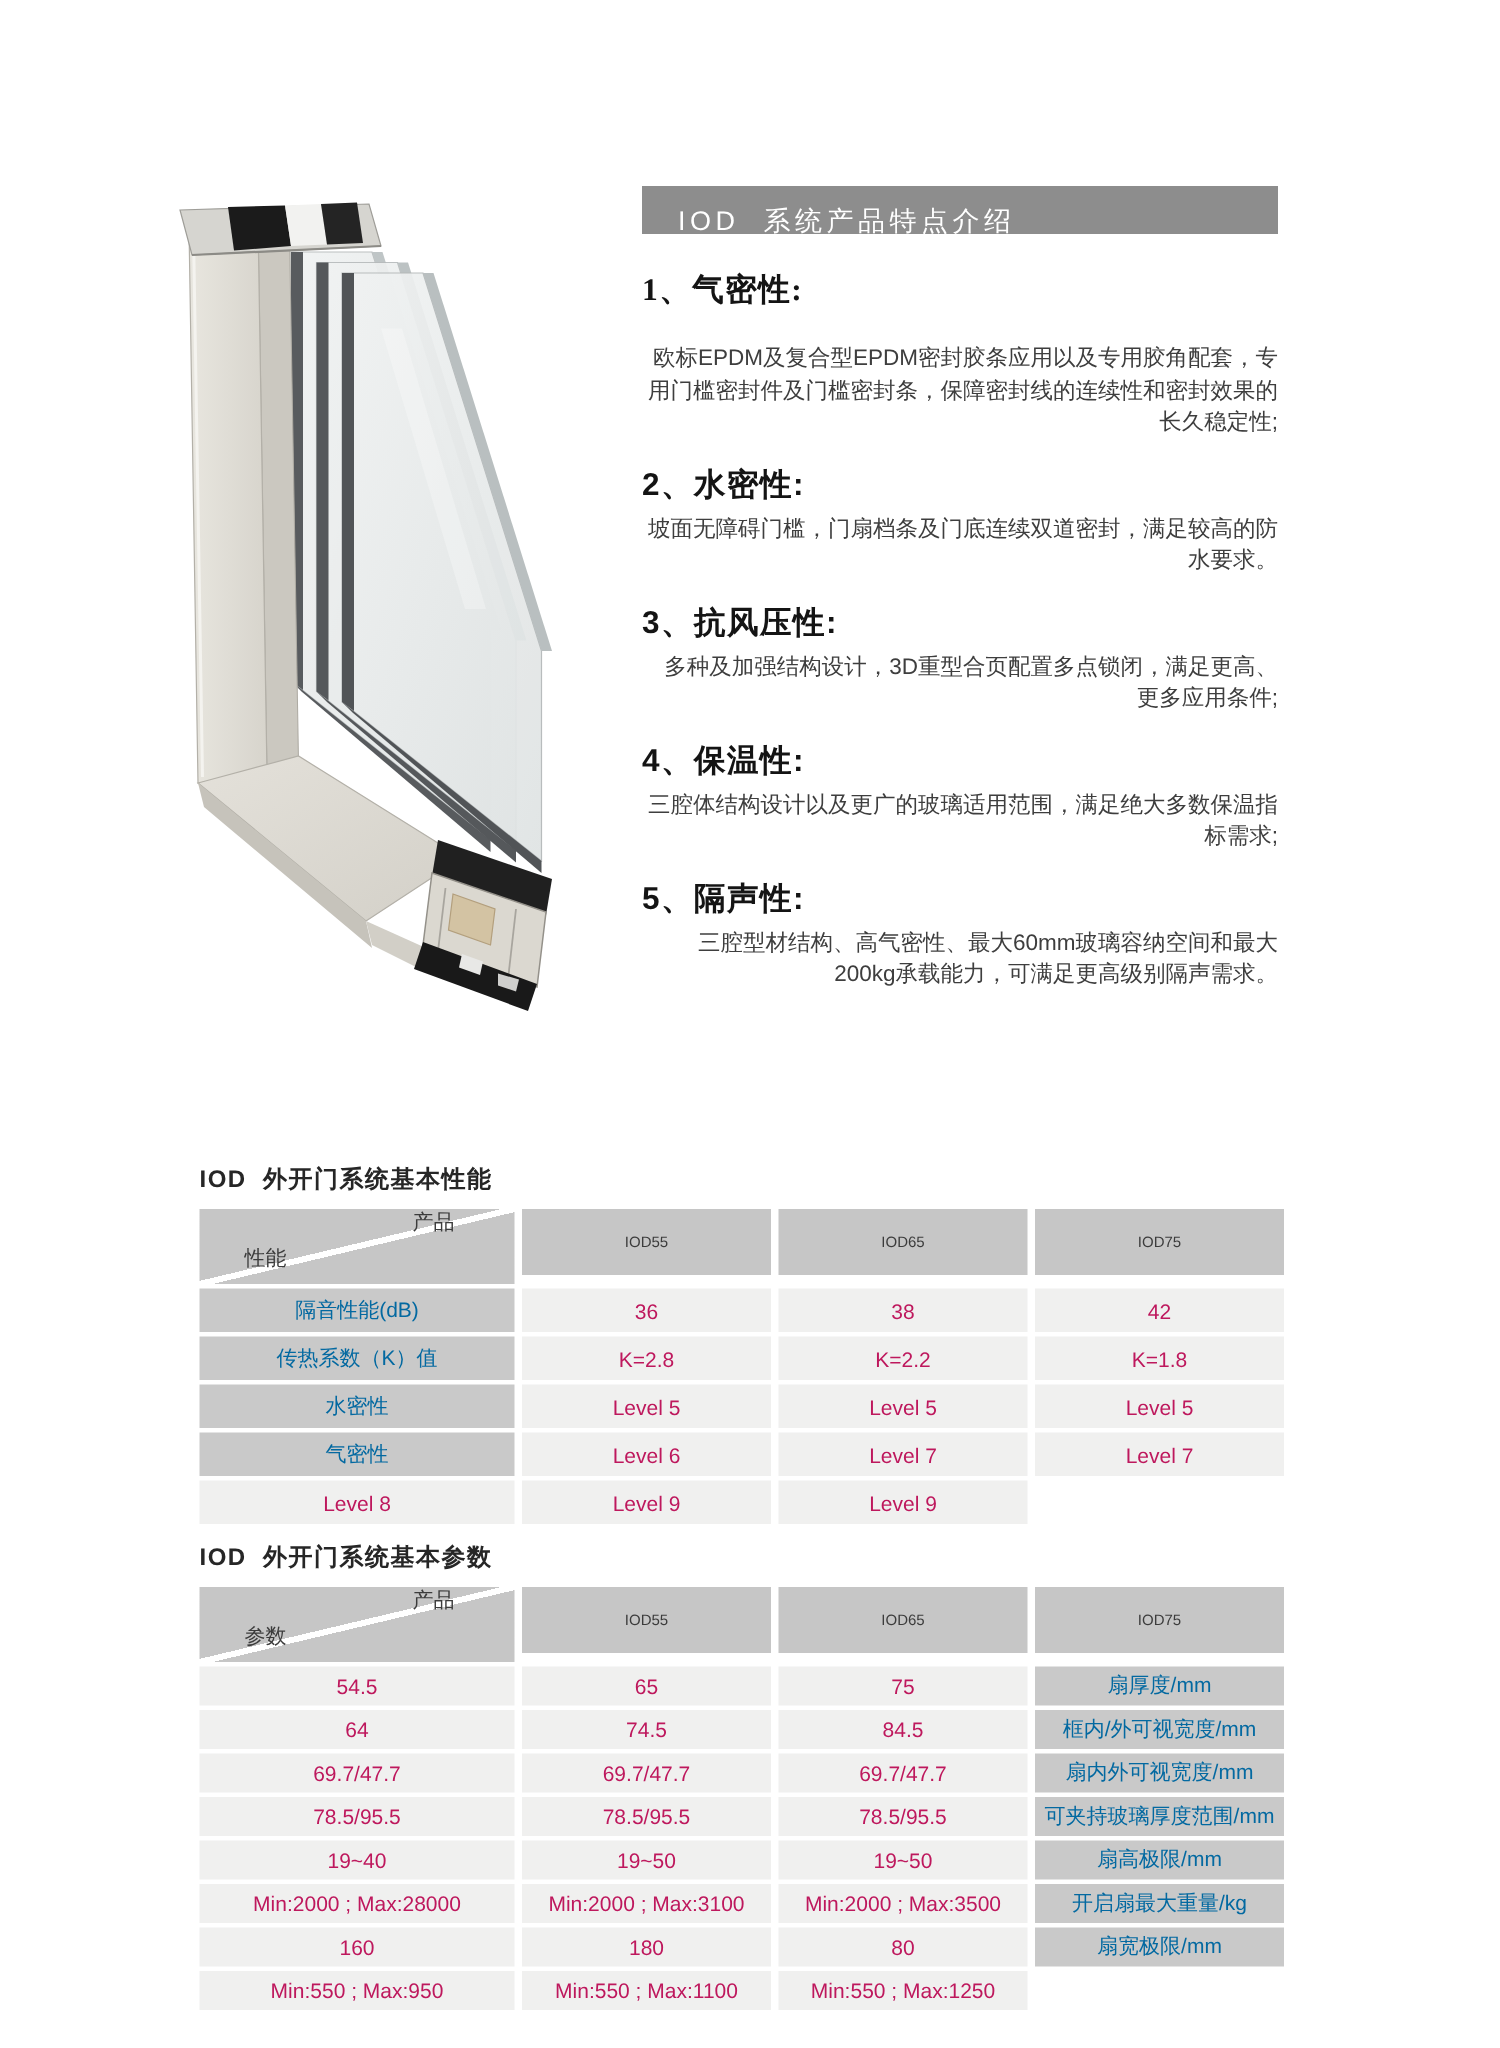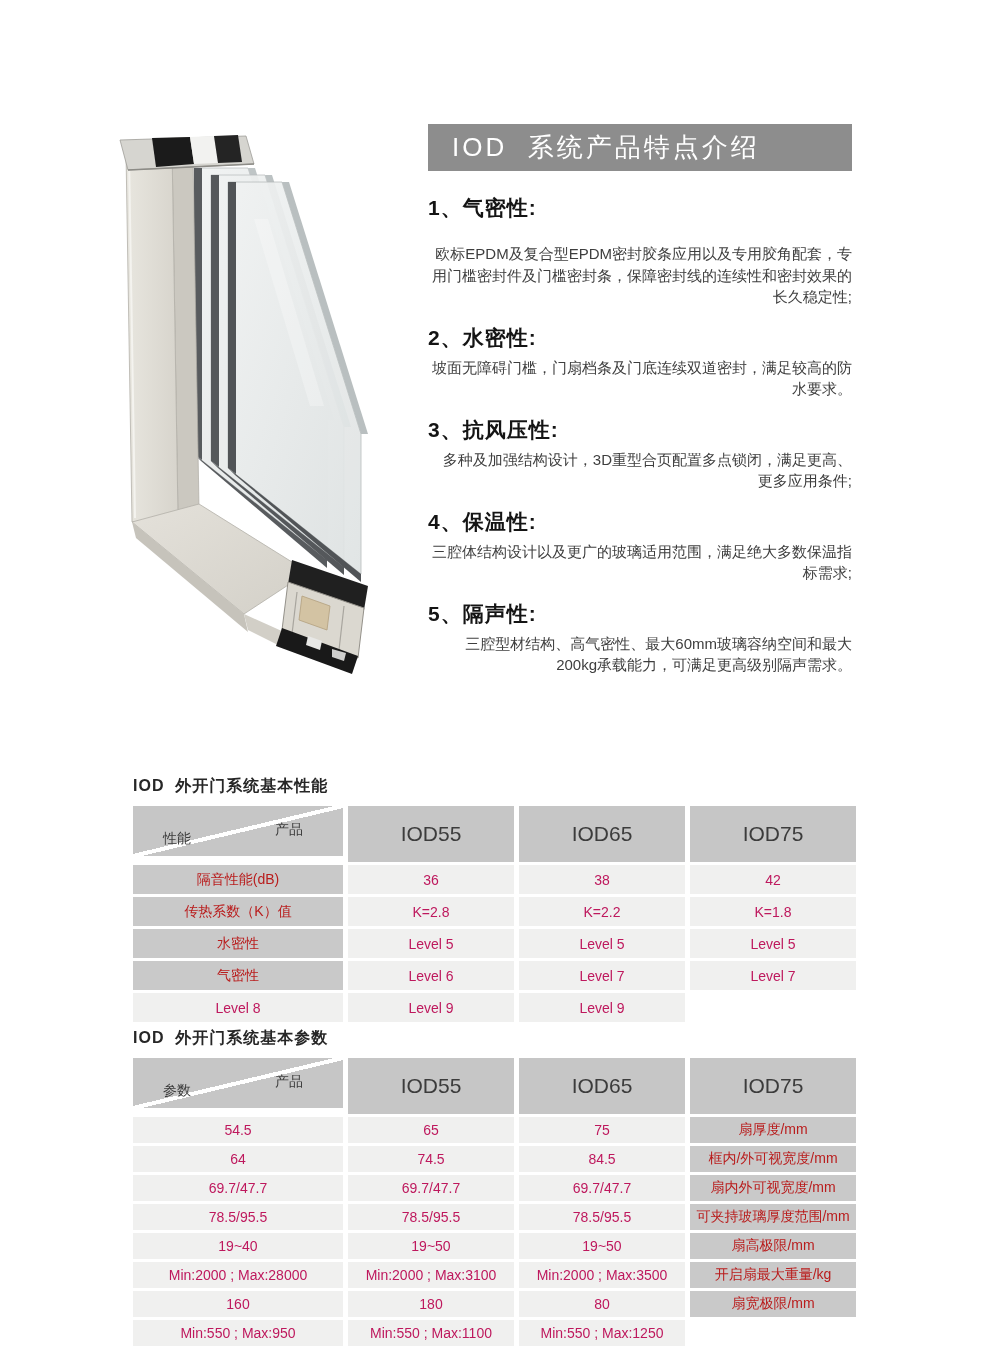--- a/index.html
+++ b/index.html
@@ -5,55 +5,55 @@
   html,body{margin:0;padding:0;background:#ffffff;}
   .page{
     position:relative;width:1000px;height:1365px;background:#ffffff;overflow:hidden;
     font-family:"Liberation Sans","DejaVu Sans",sans-serif;color:#3e3e3e;
   }
   
   .window-illustration{position:absolute;left:96px;top:124px;width:330px;height:560px;}
   
   .right-col{position:absolute;left:428px;top:124px;width:424px;}
   .titlebar{
-    height:47px;line-height:46px;background:#8d8d8d;color:#ffffff;
-    font-size:26px;letter-spacing:3px;padding-left:24px;white-space:pre;font-weight:400;
+    height:32px;line-height:46px;background:#8d8d8d;color:#ffffff;
+    font-size:18px;letter-spacing:3px;padding-left:24px;white-space:pre;font-weight:400;
   }
   .feature{margin-top:16px;}
   .feature.first{margin-top:23px;}
   .feature h3{
     margin:0 0 5px 0;font-size:21px;font-weight:bold;color:#141414;letter-spacing:1px;
   }
-  .feature.first h3{margin-bottom:21px;}
+  .feature.first h3{margin-bottom:21px;font-family:Liberation Serif, serif;}
   .feature p{margin:0;font-size:15px;line-height:21.5px;color:#3e3e3e;text-align:right;}
   
   .table-section{position:absolute;left:133px;width:723px;}
   .perf{top:776px;}
   .param{top:1028px;}
   .tbl-title{
     margin:0 0 9px 0;font-size:16px;font-weight:bold;color:#262626;white-space:pre;letter-spacing:1px;
   }
   .tbl{
     display:grid;grid-template-columns:210px 166px 166px 166px;
     column-gap:5px;row-gap:3px;background:#ffffff;
   }
   .cell{display:flex;align-items:center;justify-content:center;text-align:center;}
-  .hd{height:56px;background:#c6c6c6;font-size:21px;color:#3c3c3c;}
+  .hd{height:44px;background:#c6c6c6;font-size:10px;color:#3c3c3c;}
   .corner{
     position:relative;height:50px;
     background:linear-gradient(to bottom right,
       #c6c6c6 calc(50% - 2px),#ffffff calc(50% - 2px),
       #ffffff calc(50% + 2px),#c6c6c6 calc(50% + 2px));
   }
-  .corner .c-top{position:absolute;top:15px;right:40px;font-size:14px;color:#3c3c3c;}
+  .corner .c-top{position:absolute;top:0;right:40px;font-size:14px;color:#3c3c3c;}
   .corner .c-bottom{position:absolute;bottom:8px;left:30px;font-size:14px;color:#3c3c3c;}
   .rw{font-size:14px;}
   .t1 .rw{height:29px;}
   .t2 .rw{height:26px;}
-  .label{background:#c9c9c9;color:#b91c1c;}
+  .label{background:#c9c9c9;color:#0369a1;}
   .val{background:#f0f0ef;color:#be185d;}
 </style>
 </head>
 <body>
 
 <div class="page">
 
   <div class="window-illustration">
     <svg width="330" height="560" viewBox="0 0 330 560" xmlns="http://www.w3.org/2000/svg">
       <defs>

